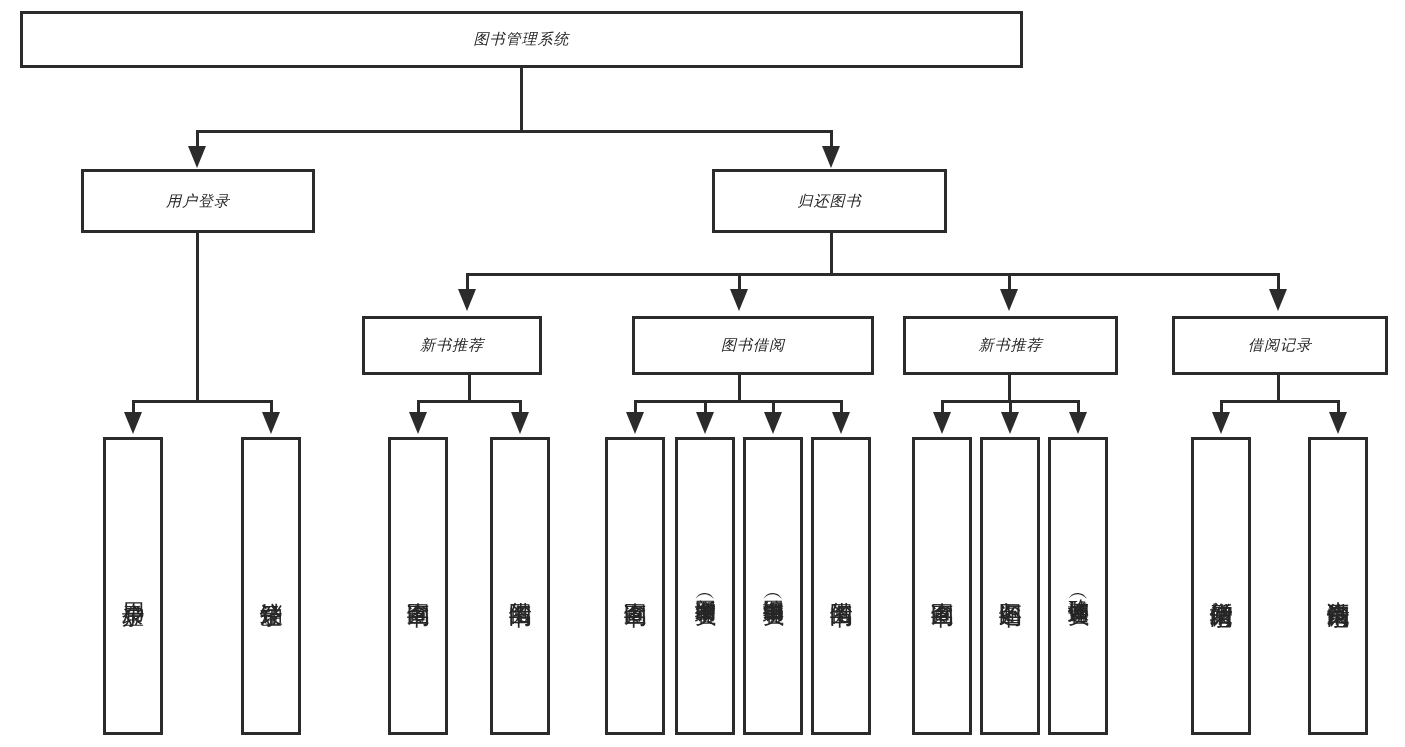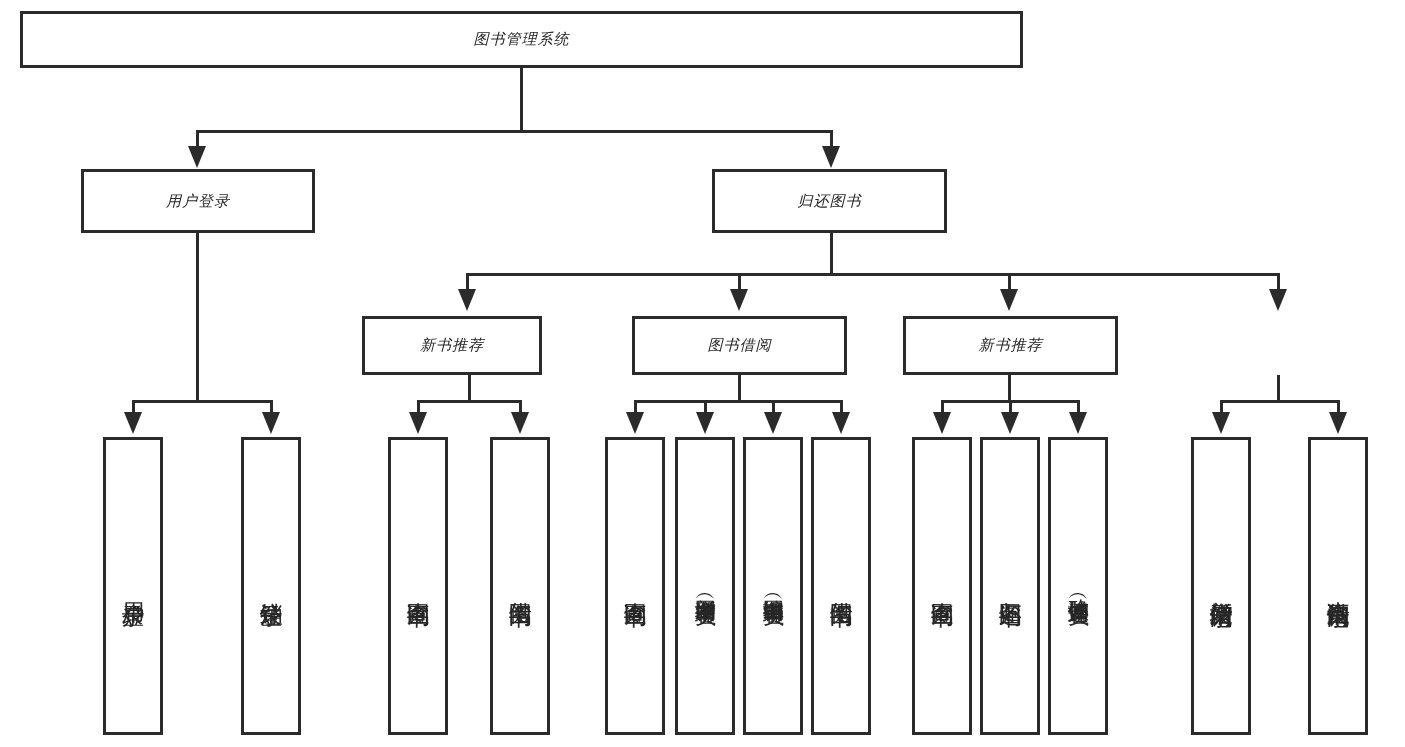--- a/index.html
+++ b/index.html
@@ -125,25 +125,28 @@
 
   <div class="vline" style="left:1008px; top:273px; height:20px;"></div>
   <div class="arrow" style="left:1000px; top:289px;"></div>
 
   <div class="vline" style="left:1277px; top:273px; height:20px;"></div>
   <div class="arrow" style="left:1269px; top:289px;"></div>
 
   <div class="node h" style="left:362px; top:316px; width:180px; height:59px;">
     <span>新书推荐</span>
   </div>
-  <div class="node h" style="left:632px; top:316px; width:215px; height:59px;">
+  <div class="node h" style="left:632px; top:316px; width:242px; height:59px;">
     <span>图书借阅</span>
   </div>
   <div class="node h" style="left:903px; top:316px; width:215px; height:59px;">
     <span>新书推荐</span>
+  </div>
+  <div class="node h" style="left:1172px; top:316px; width:216px; height:59px;">
+    <span>借阅记录</span>
   </div>
 
   <div class="vline" style="left:468px; top:375px; height:25px;"></div>
   <div class="hline" style="left:417px; top:400px; width:105px;"></div>
   <div class="vline" style="left:417px; top:400px; height:18px;"></div>
   <div class="arrow" style="left:409px; top:412px;"></div>
   <div class="vline" style="left:519px; top:400px; height:18px;"></div>
   <div class="arrow" style="left:511px; top:412px;"></div>
 
   <div class="vline" style="left:738px; top:375px; height:25px;"></div>

